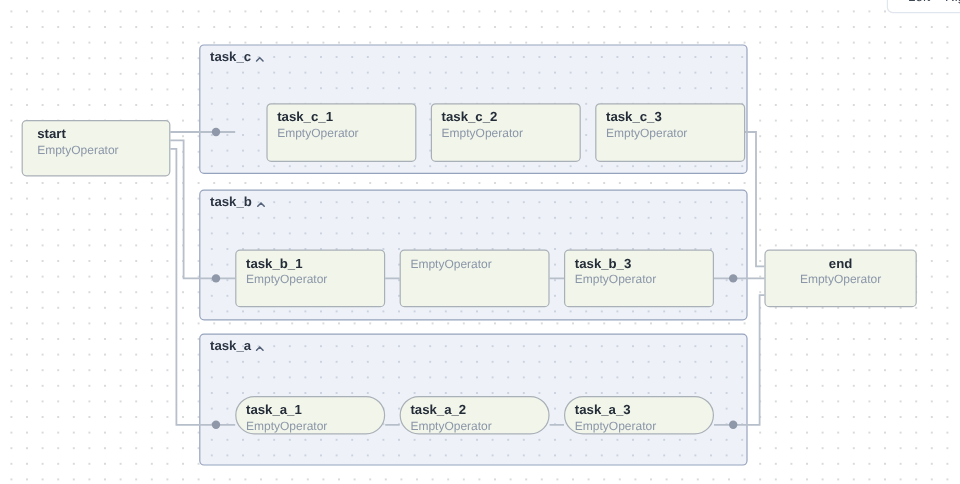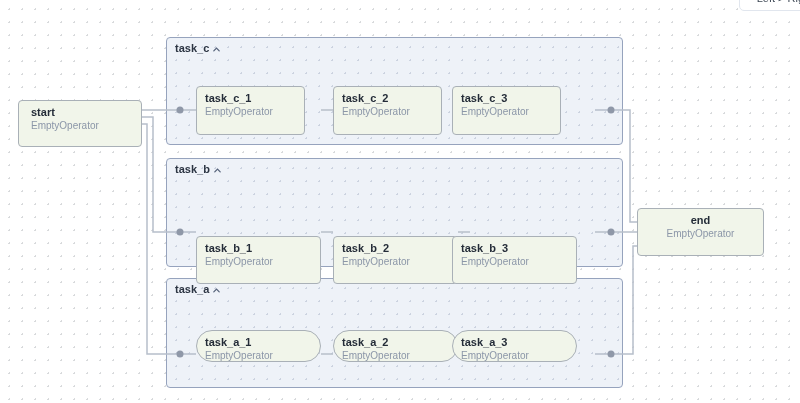--- a/index.html
+++ b/index.html
@@ -42,23 +42,23 @@
   
   .node{
     position:absolute;z-index:3;
     background:#f1f5ea;border:1px solid #a9b0b7;border-radius:4px;
     padding:5px 8px;box-sizing:border-box;
   }
   .node .title{font-size:11px;font-weight:bold;color:#242c38;line-height:13px;}
   .node .op{font-size:10px;color:#8b96a8;line-height:12px;margin-top:1px;}
   #node-start{left:18px;top:100px;width:124px;height:47px;padding-left:12px;}
   #node-end{left:637px;top:208px;width:127px;height:48px;text-align:center;}
-  .t1{left:196px;}.t2{left:333px;}.t3{left:452px;}
-  .row-c{top:86px;height:49px;width:109px;}
-  .row-b{top:208px;height:48px;width:125px;margin-top:28px;}
+  .t1{left:196px;}.t2{left:333px;}.t3{left:470px;}
+  .row-c{top:86px;height:49px;width:125px;margin-left:26px;}
+  .row-b{top:208px;height:48px;width:125px;}
   .row-a{top:330px;height:32px;width:125px;border-radius:20px;}
   .edges{position:absolute;left:0;top:0;z-index:2;}
 </style>
 </head>
 <body>
 
 <div class="canvas">
 
   <button class="layout-btn">Left &gt; Right</button>
 
@@ -141,21 +141,20 @@
   <div class="node row-c t3">
     <div class="title">task_c_3</div>
     <div class="op">EmptyOperator</div>
   </div>
 
   <div class="node row-b t1">
     <div class="title">task_b_1</div>
     <div class="op">EmptyOperator</div>
   </div>
   <div class="node row-b t2">
-    <div class="title">task_b_2</div>
     <div class="op">EmptyOperator</div>
   </div>
   <div class="node row-b t3">
     <div class="title">task_b_3</div>
     <div class="op">EmptyOperator</div>
   </div>
 
   <div class="node row-a t1">
     <div class="title">task_a_1</div>
     <div class="op">EmptyOperator</div>

